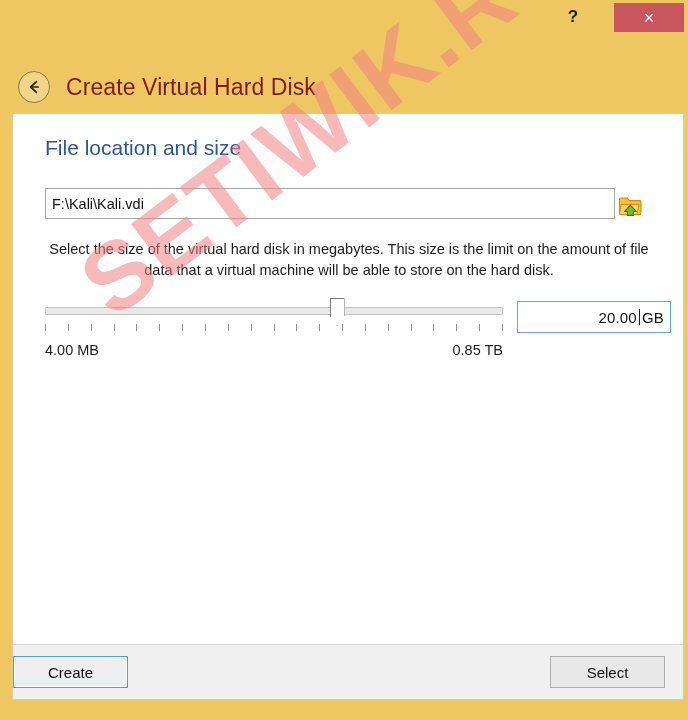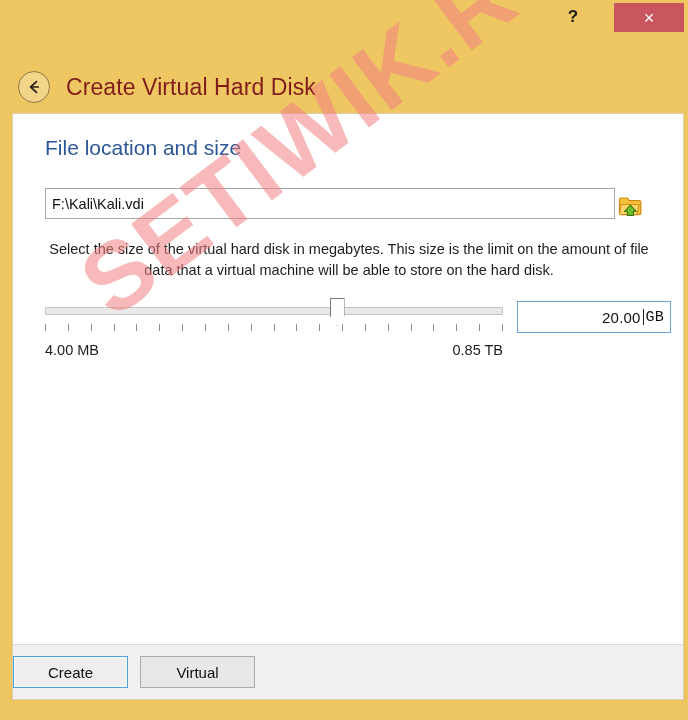--- a/index.html
+++ b/index.html
@@ -224,33 +224,33 @@
   }
   #size-value { letter-spacing: 0.2px; }
   #size-caret {
     display: inline-block;
     width: 1px;
     height: 16px;
     background: #222;
     margin: 0 2px;
     vertical-align: middle;
   }
-  #size-unit { letter-spacing: 0.2px; font-family: Liberation Mono, monospace; }
+  #size-unit { letter-spacing: 0.2px; }
 
   
   #panel-footer {
     position: absolute;
     left: 0; bottom: 0;
     width: 100%;
     height: 55px;
     background: #f0f0f0;
     border-top: 1px solid #dcdcdc;
     display: flex;
     align-items: center;
-    justify-content: flex-start;
+    justify-content: space-between;
     padding-right: 18px;
     gap: 12px;
   }
 
   .dlg-button {
     width: 115px;
     height: 32px;
     font-family: "Liberation Sans", sans-serif;
     font-size: 15px;
     color: #101010;
@@ -369,20 +369,20 @@
               <span id="size-unit">GB</span>
           </div>
         </div>
 
       </div>
 
     </div>
 
     <div id="panel-footer">
       <div class="dlg-button primary">Create</div>
-      <div class="dlg-button">Virtual</div>
+      <div class="dlg-button">Select</div>
     </div>
 
   </div>
 
   <div id="watermark">SETIWIK.RU</div>
 
 </div>
 
 </body></html>

